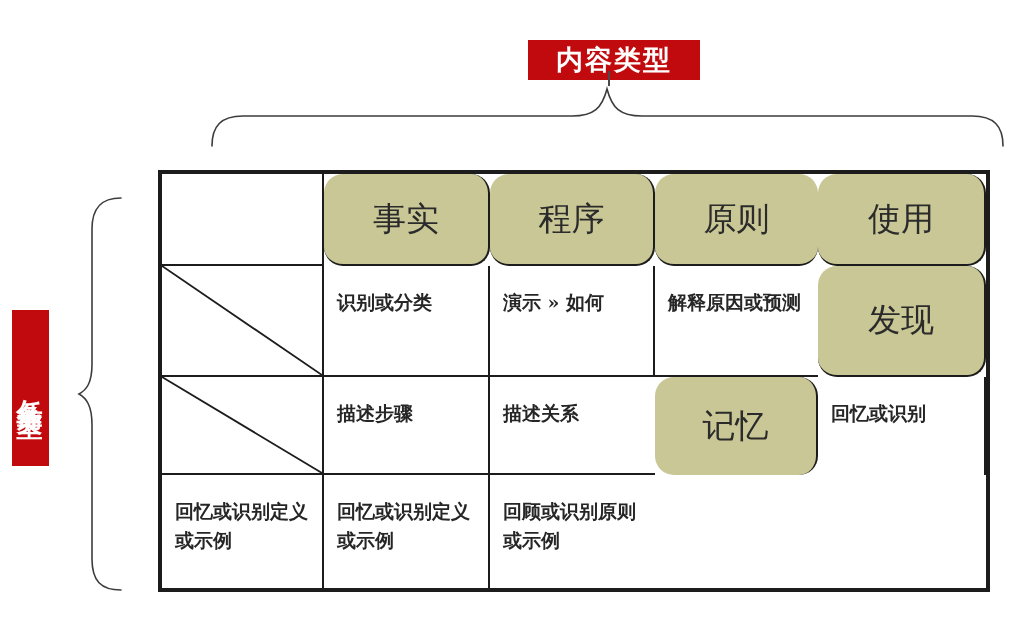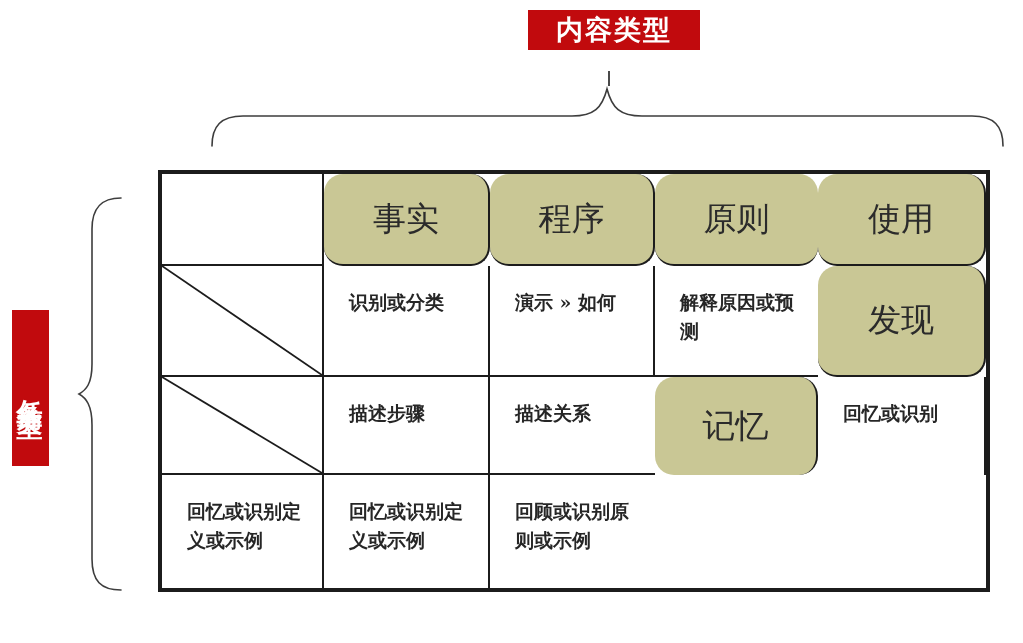--- a/index.html
+++ b/index.html
@@ -11,21 +11,21 @@
     position: absolute;
     background: #c10a0d;
     color: #ffffff;
     font-family: "DejaVu Sans", "Liberation Sans", sans-serif;
     font-weight: bold;
     display: flex;
     align-items: center;
     justify-content: center;
   }
   .badge-top {
-    left: 528px; top: 10px; width: 172px; height: 40px;
+    left: 528px; top: 40px; width: 172px; height: 40px;
     font-size: 27px; letter-spacing: 2px;
   }
   .badge-left {
     left: 12px; top: 310px; width: 37px; height: 156px;
     font-size: 26px;
     writing-mode: vertical-rl;
     letter-spacing: 5px;
   }
 
   
@@ -54,21 +54,21 @@
   }
   .cell.last-col { border-right: none; }
   .cell.last-row { border-bottom: none; }
   .khaki { background: #c9c795; }
 
   .hdr {
     display: flex; align-items: center; justify-content: center;
     font-size: 33px; font-weight: 400; color: #2b2b2b; border-radius: 19px;
   }
   .body-cell {
-    padding: 22px 12px 0 25px;
+    padding: 22px 12px 0 13px;
     font-size: 19px;
     font-weight: 700;
     line-height: 1.55;
     color: #262626;
   }
   .diag-svg { position: absolute; left: 0; top: 0; width: 100%; height: 100%; }
   .diag-svg line { stroke: #1c1c1c; stroke-width: 1.8; vector-effect: non-scaling-stroke; }
 
   .connector {
     position: absolute;

